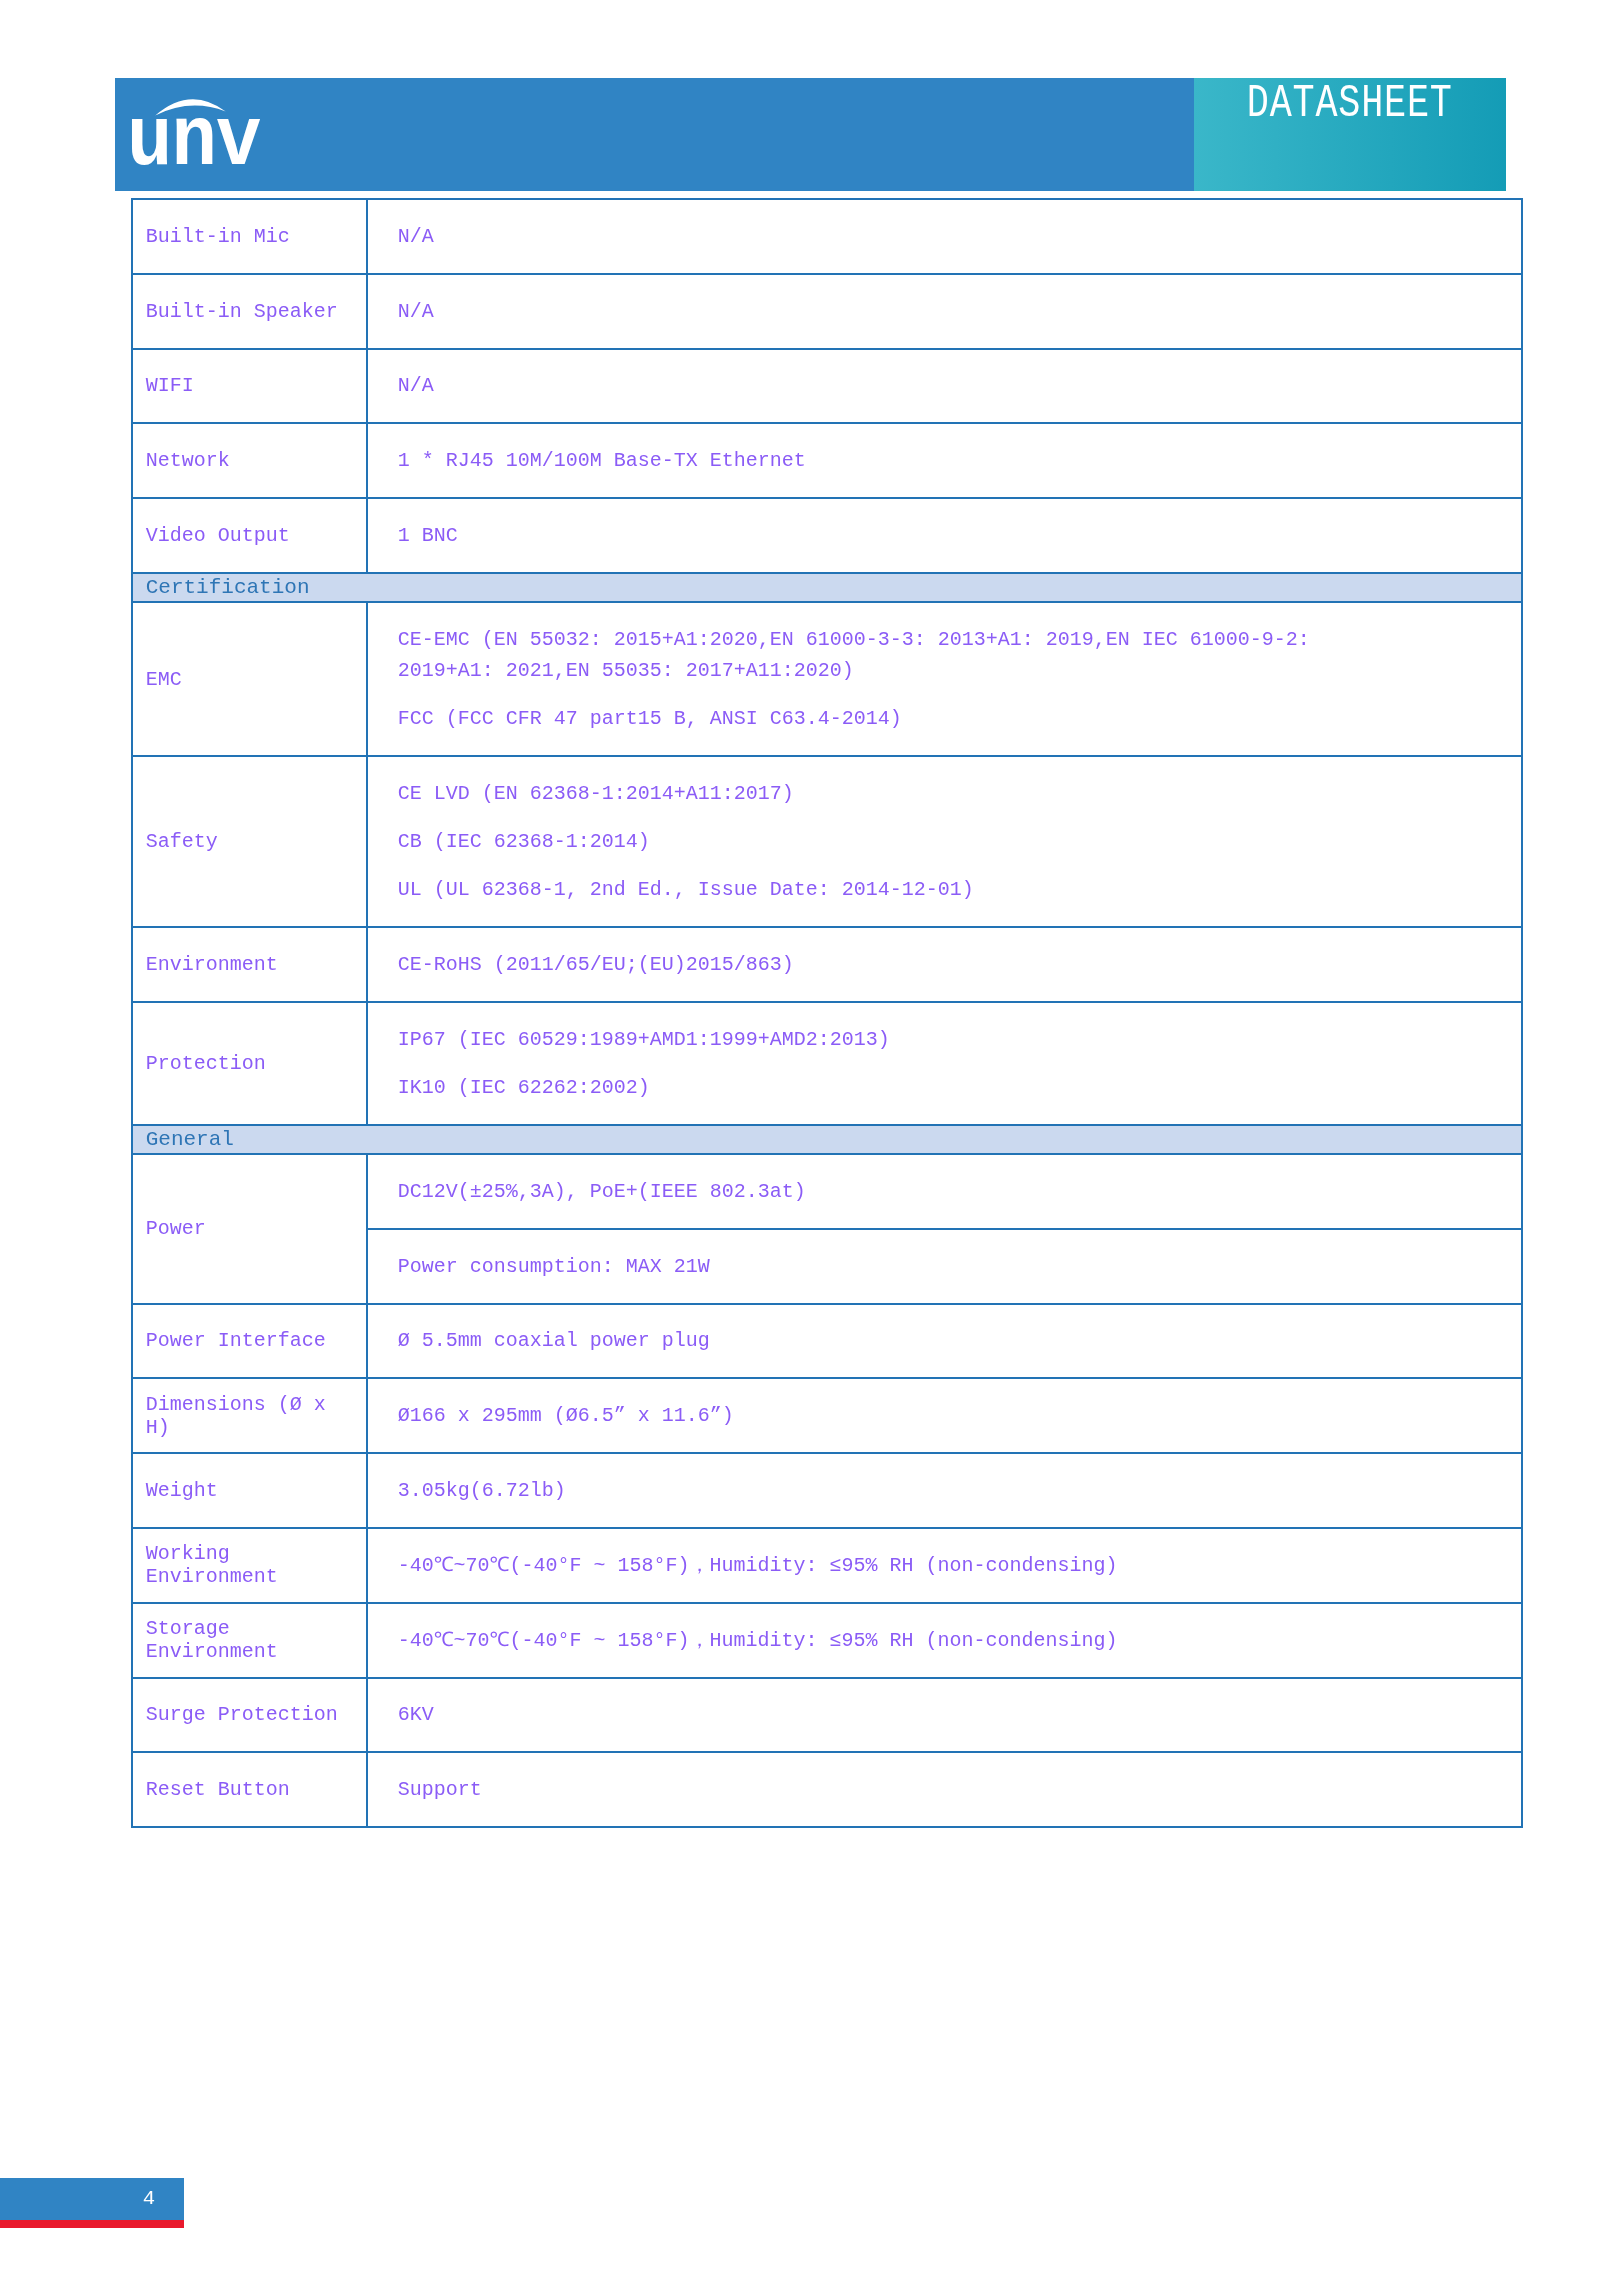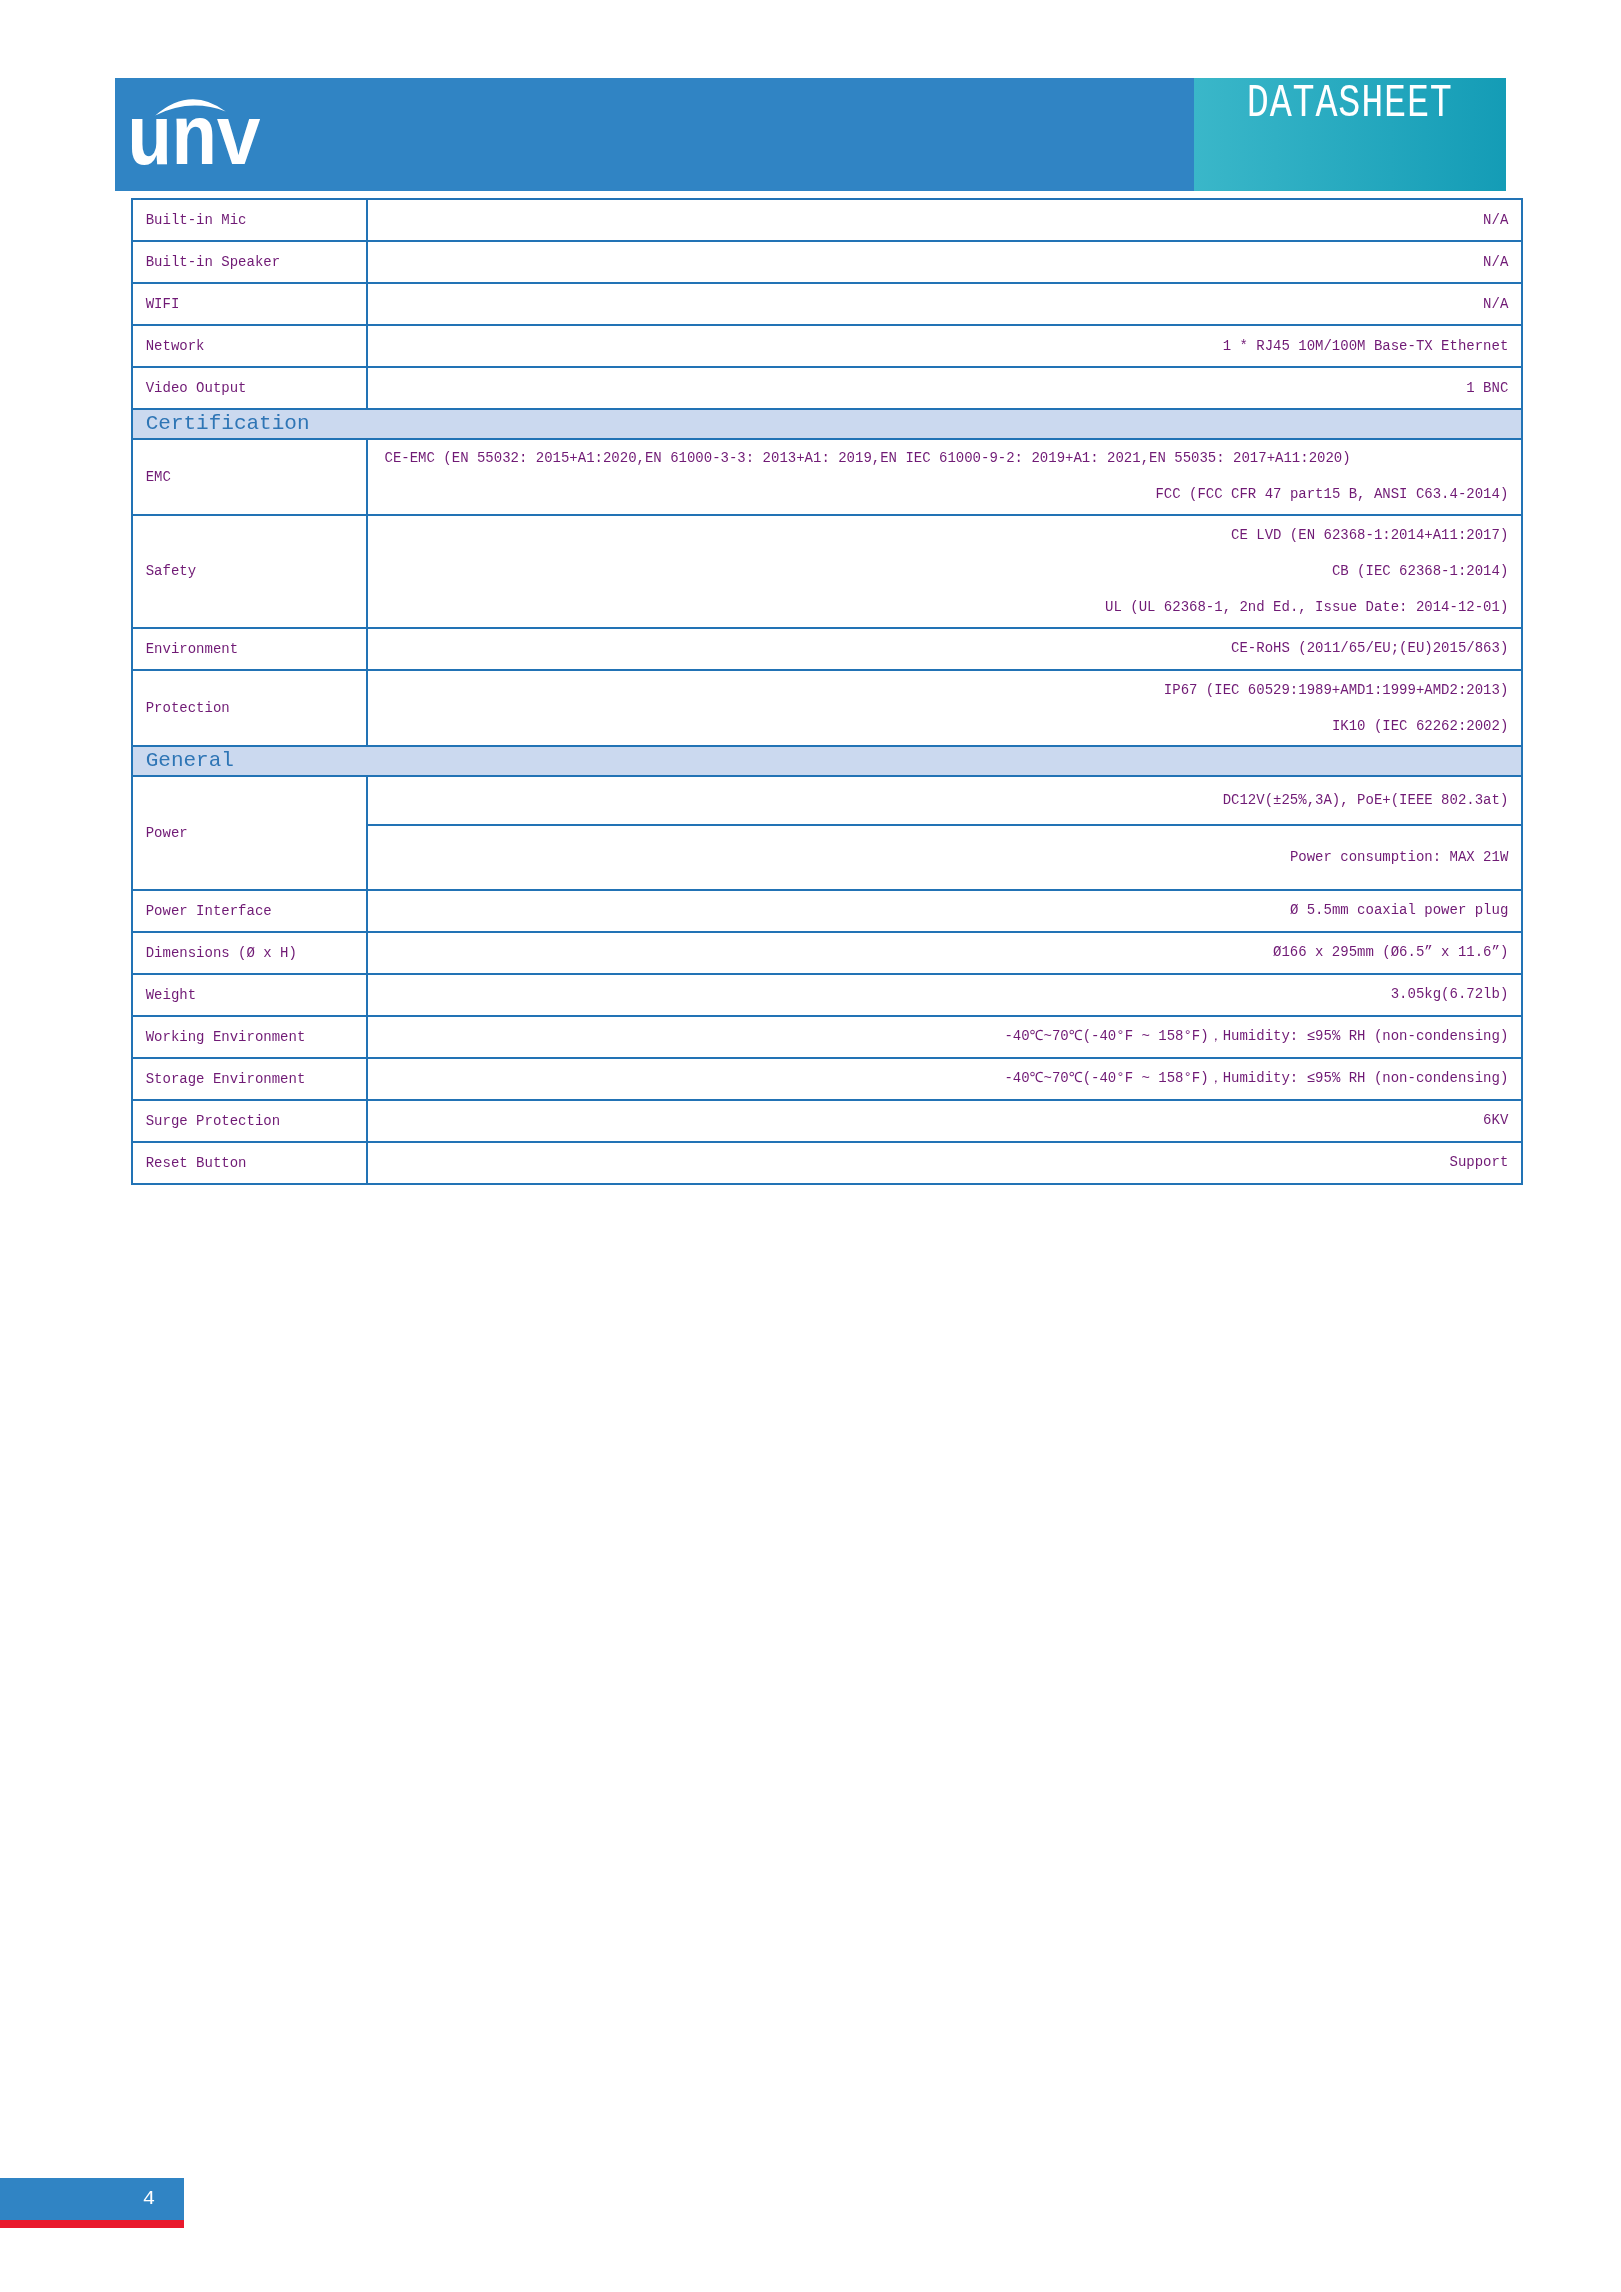--- a/index.html
+++ b/index.html
@@ -77,28 +77,28 @@
     border-collapse: collapse;
     table-layout: fixed;
   }
   .spec-table col.c1 { width: 235px; }
   .spec-table col.c2 { width: 1155px; }
   .spec-table td {
     border: 2px solid #2273b5;
     border-top-width: 2.9px;
     border-bottom-width: 2.9px;
     vertical-align: middle;
-    color: #701a75;
-    font-size: 14px;
+    color: #8b5cf6;
+    font-size: 20px;
     padding: 3.9px 12.7px;
     overflow: hidden;
   }
   tr.data-row { height: 42px; }
   .cell-label { background: #ffffff; }
-  .cell-value p, .cell-label p { margin: 0; line-height: 31px; text-align: right; }
+  .cell-value p, .cell-label p { margin: 17px; line-height: 31px; }
   .cell-value p + p { margin-top: 4.9px; }
 
   tr.section-row { height: 29px; }
   tr.section-row td {
     background: #cbd9ef;
     color: #2e75b5;
     font-size: 21px;
     padding: 2px 12.7px;
     line-height: 23.5px;
   }

